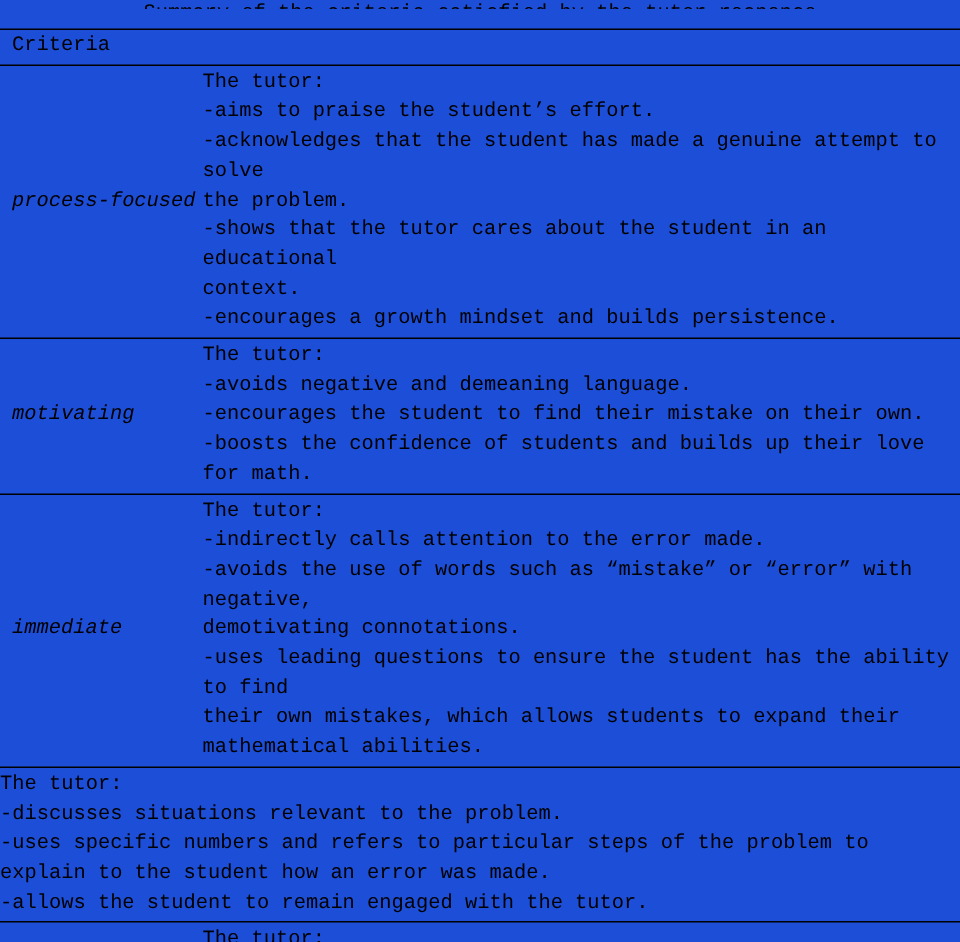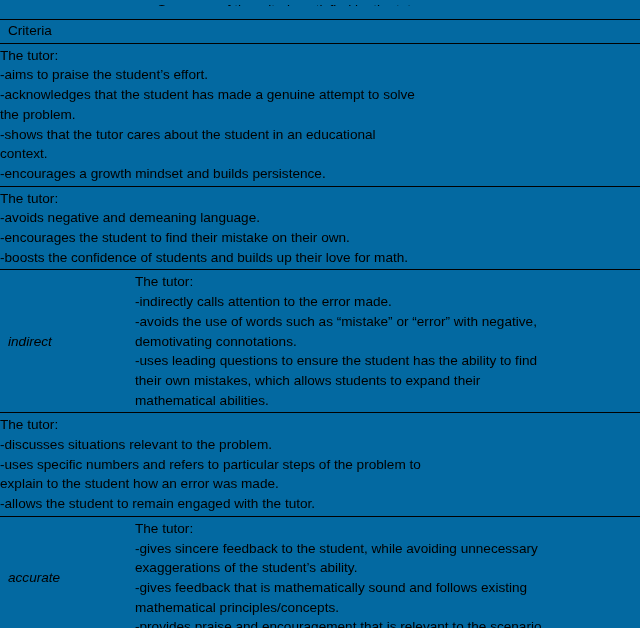--- a/index.html
+++ b/index.html
@@ -4,23 +4,23 @@
 <style>
   html, body {
     margin: 0;
     padding: 0;
     background: #ffffff;
   }
   .page {
     position: relative;
     width: 640px;
     height: 628px;
-    background: #0369a1;
+    background: #1d4ed8;
     color: #000000;
-    font-family: Liberation Sans, sans-serif;
+    font-family: Liberation Mono, monospace;
     font-size: 13.6px;
     line-height: 19.7px;
     overflow: hidden;
     box-sizing: border-box;
   }
   
   .caption-clip {
     height: 6px;
     overflow: hidden;
     text-align: center;
@@ -82,38 +82,40 @@
     <span>Summary of the criteria satisfied by the tutor response</span>
   </div>
 
   <div class="tbl">
 
     <div class="hdr-row">
       <div class="hdr-crit">Criteria</div>
     </div>
 
     <div class="row">
+      <div class="crit-cell">process-focused</div>
       <div class="expl-cell">The tutor:
 -aims to praise the student’s effort.
 -acknowledges that the student has made a genuine attempt to solve
 the problem.
 -shows that the tutor cares about the student in an educational
 context.
 -encourages a growth mindset and builds persistence.</div>
     </div>
 
     <div class="row">
+      <div class="crit-cell">motivating</div>
       <div class="expl-cell">The tutor:
 -avoids negative and demeaning language.
 -encourages the student to find their mistake on their own.
 -boosts the confidence of students and builds up their love for math.</div>
     </div>
 
     <div class="row">
-      <div class="crit-cell">indirect</div>
+      <div class="crit-cell">immediate</div>
       <div class="expl-cell">The tutor:
 -indirectly calls attention to the error made.
 -avoids the use of words such as “mistake” or “error” with negative,
 demotivating connotations.
 -uses leading questions to ensure the student has the ability to find
 their own mistakes, which allows students to expand their
 mathematical abilities.</div>
     </div>
 
     <div class="row">

